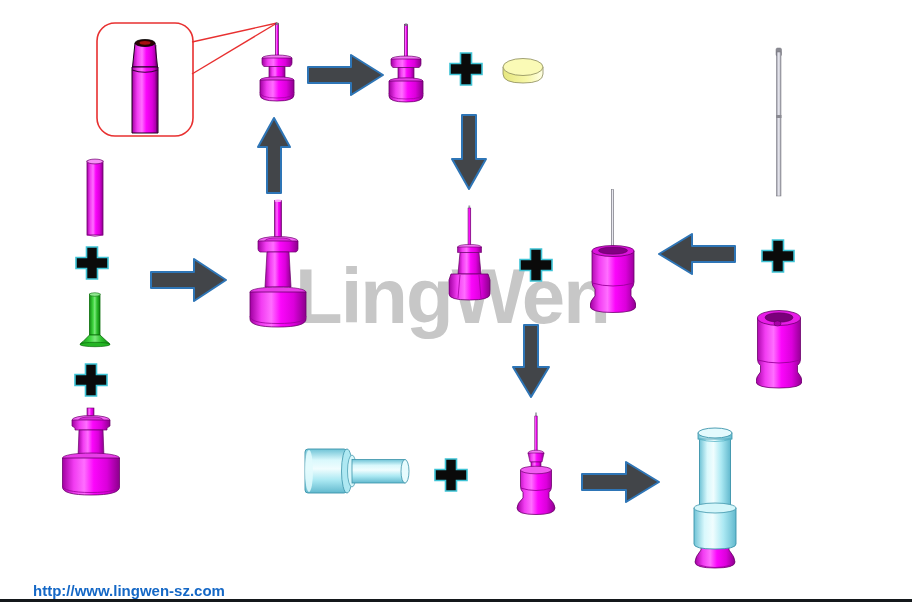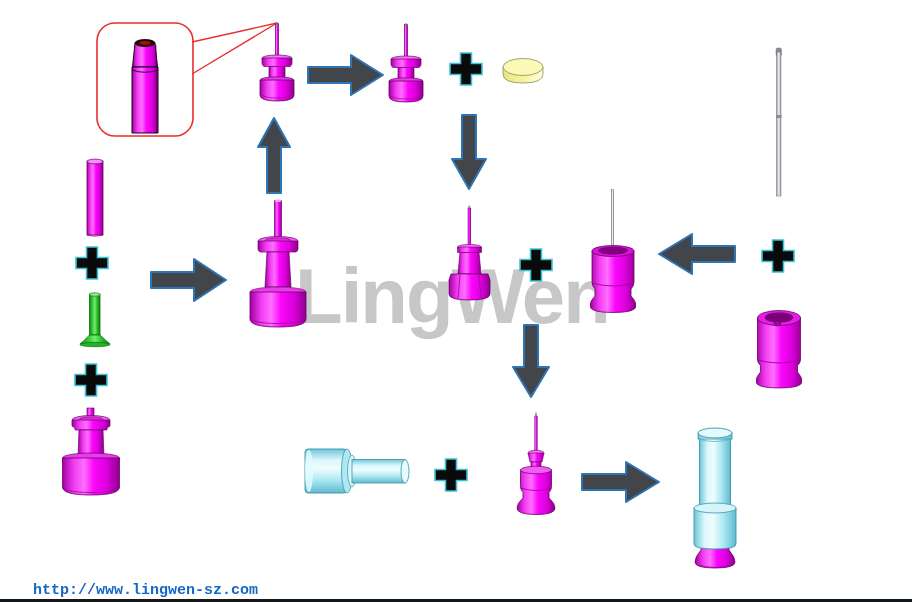--- a/index.html
+++ b/index.html
@@ -2,21 +2,21 @@
 <html><head>
 <meta charset="utf-8">
 <style>
   html,body{margin:0;padding:0;background:#ffffff;}
   #stage{position:relative;width:912px;height:602px;background:#ffffff;overflow:hidden;
          font-family:"Liberation Sans",sans-serif;}
   .abs{position:absolute;}
   .watermark{z-index:1;font-weight:bold;font-size:78px;line-height:1;letter-spacing:-2px;
              color:#C7C7C7;user-select:none;}
   .part{z-index:2;}
-  .footer-url{z-index:3;font-family:Liberation Mono, monospace;font-weight:bold;
+  .footer-url{z-index:3;font-family:Liberation Sans, sans-serif;font-weight:bold;
               font-size:15px;color:#1568C6;}
   .bottom-border{left:0;bottom:0;width:912px;height:3px;background:#14181b;z-index:4;}
 </style>
 </head>
 <body>
 
 <div id="stage">
 
   <svg width="0" height="0" style="position:absolute" aria-hidden="true">
     <defs>

